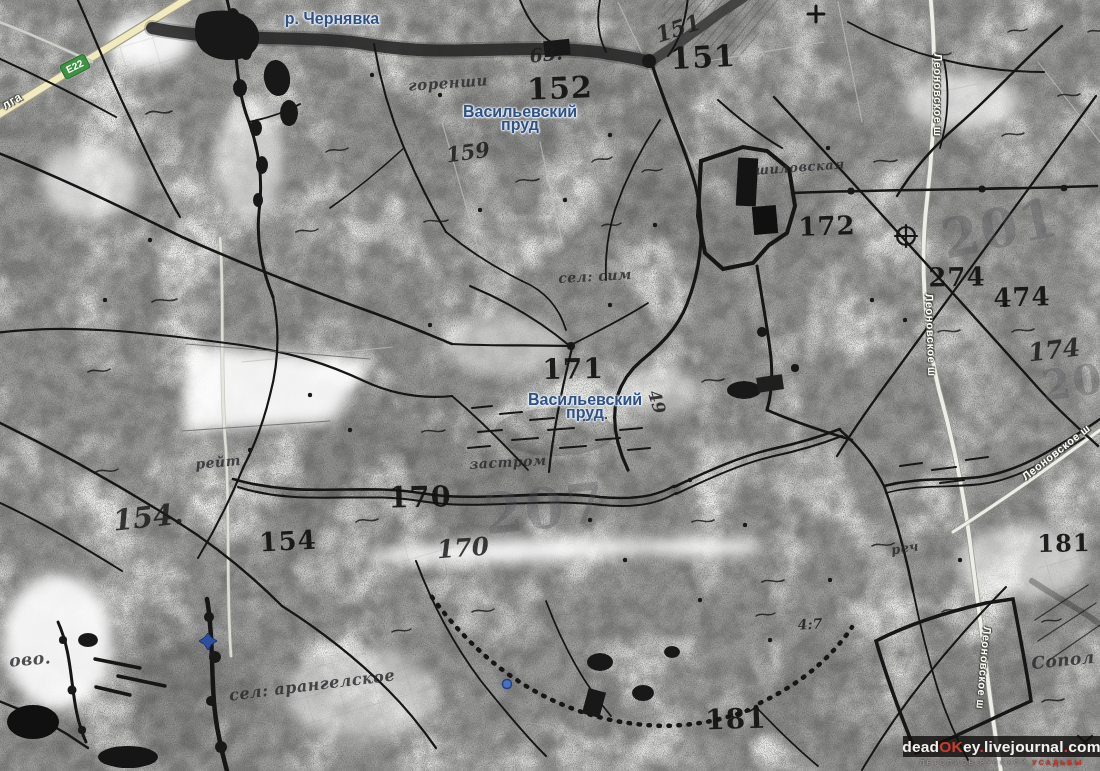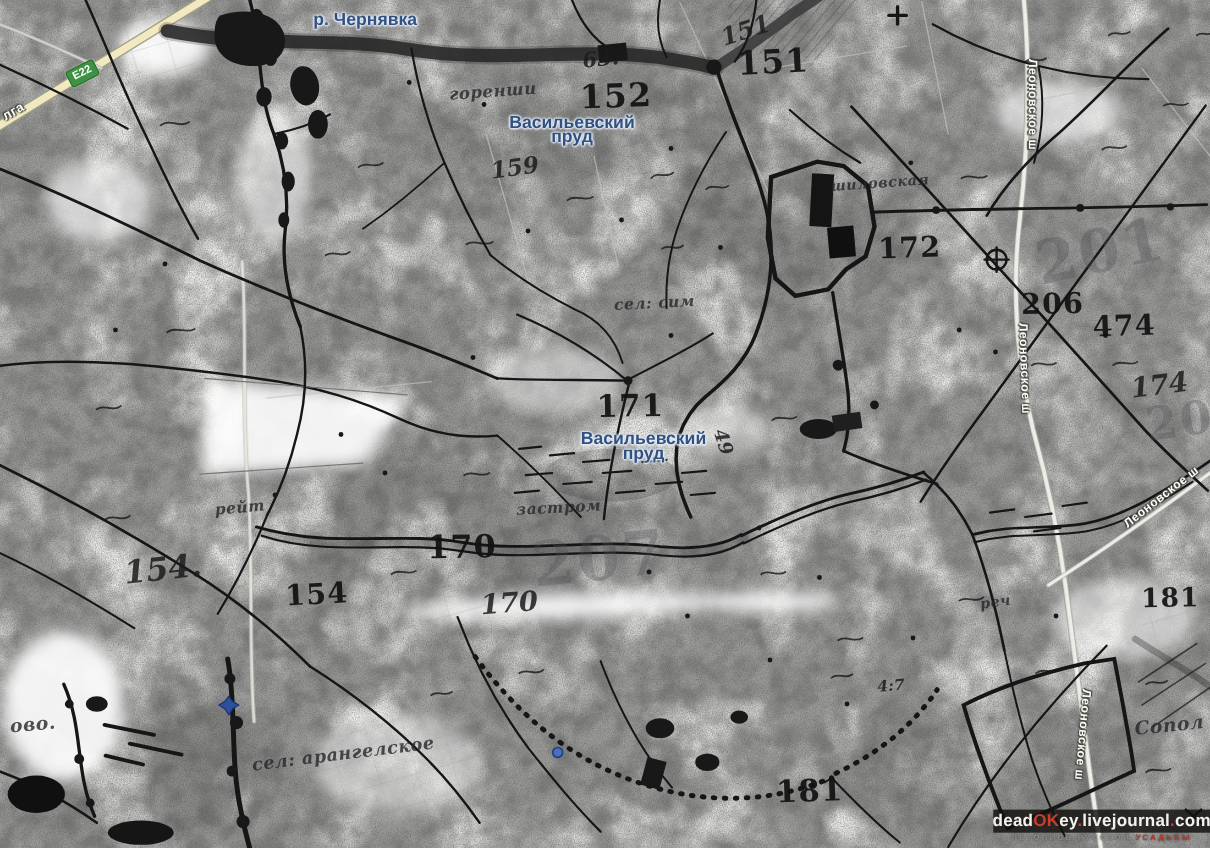--- a/index.html
+++ b/index.html
@@ -270,21 +270,21 @@
   </g>
   <g>
     <circle cx="507" cy="684" r="4.5" fill="#4a71c0" stroke="#1d3f86" stroke-width="1.5"></circle>
   </g>
 </svg>
 
 <div class="lbl num-printed" style="left:703px;top:57px;font-size:30px;transform:translate(-50%,-50%) rotate(-3deg)">151</div>
 <div class="lbl num-printed" style="left:560px;top:88px;font-size:30px;transform:translate(-50%,-50%) rotate(-2deg)">152</div>
 <div class="lbl num-printed" style="left:573px;top:369px;font-size:28px;transform:translate(-50%,-50%) rotate(-1deg)">171</div>
 <div class="lbl num-printed" style="left:827px;top:226px;font-size:26px;transform:translate(-50%,-50%) rotate(-2deg)">172</div>
-<div class="lbl num-printed" style="left:957px;top:277px;font-size:26px;transform:translate(-50%,-50%) rotate(-1deg)">206</div>
+<div class="lbl num-printed" style="left:957px;top:277px;font-size:26px;transform:translate(-50%,-50%) rotate(-1deg)">274</div>
 <div class="lbl num-printed" style="left:1022px;top:297px;font-size:26px;transform:translate(-50%,-50%) rotate(-2deg)">474</div>
 <div class="lbl num-printed" style="left:420px;top:497px;font-size:29px;transform:translate(-50%,-50%) rotate(-1deg)">170</div>
 <div class="lbl num-printed" style="left:288px;top:541px;font-size:26px;transform:translate(-50%,-50%) rotate(-3deg)">154</div>
 <div class="lbl num-printed" style="left:736px;top:719px;font-size:28px;transform:translate(-50%,-50%) rotate(-2deg)">181</div>
 <div class="lbl num-printed" style="left:1064px;top:543px;font-size:24px;transform:translate(-50%,-50%) rotate(-1deg)">181</div>
 
 <div class="lbl num-hand" style="left:678px;top:28px;font-size:22px;transform:translate(-50%,-50%) rotate(-18deg)">151</div>
 <div class="lbl num-hand" style="left:468px;top:152px;font-size:21px;transform:translate(-50%,-50%) rotate(-8deg)">159</div>
 <div class="lbl num-hand" style="left:546px;top:54px;font-size:19px;transform:translate(-50%,-50%) rotate(-6deg)">63.</div>
 <div class="lbl num-hand" style="left:148px;top:517px;font-size:29px;transform:translate(-50%,-50%) rotate(-6deg)">154.</div>

